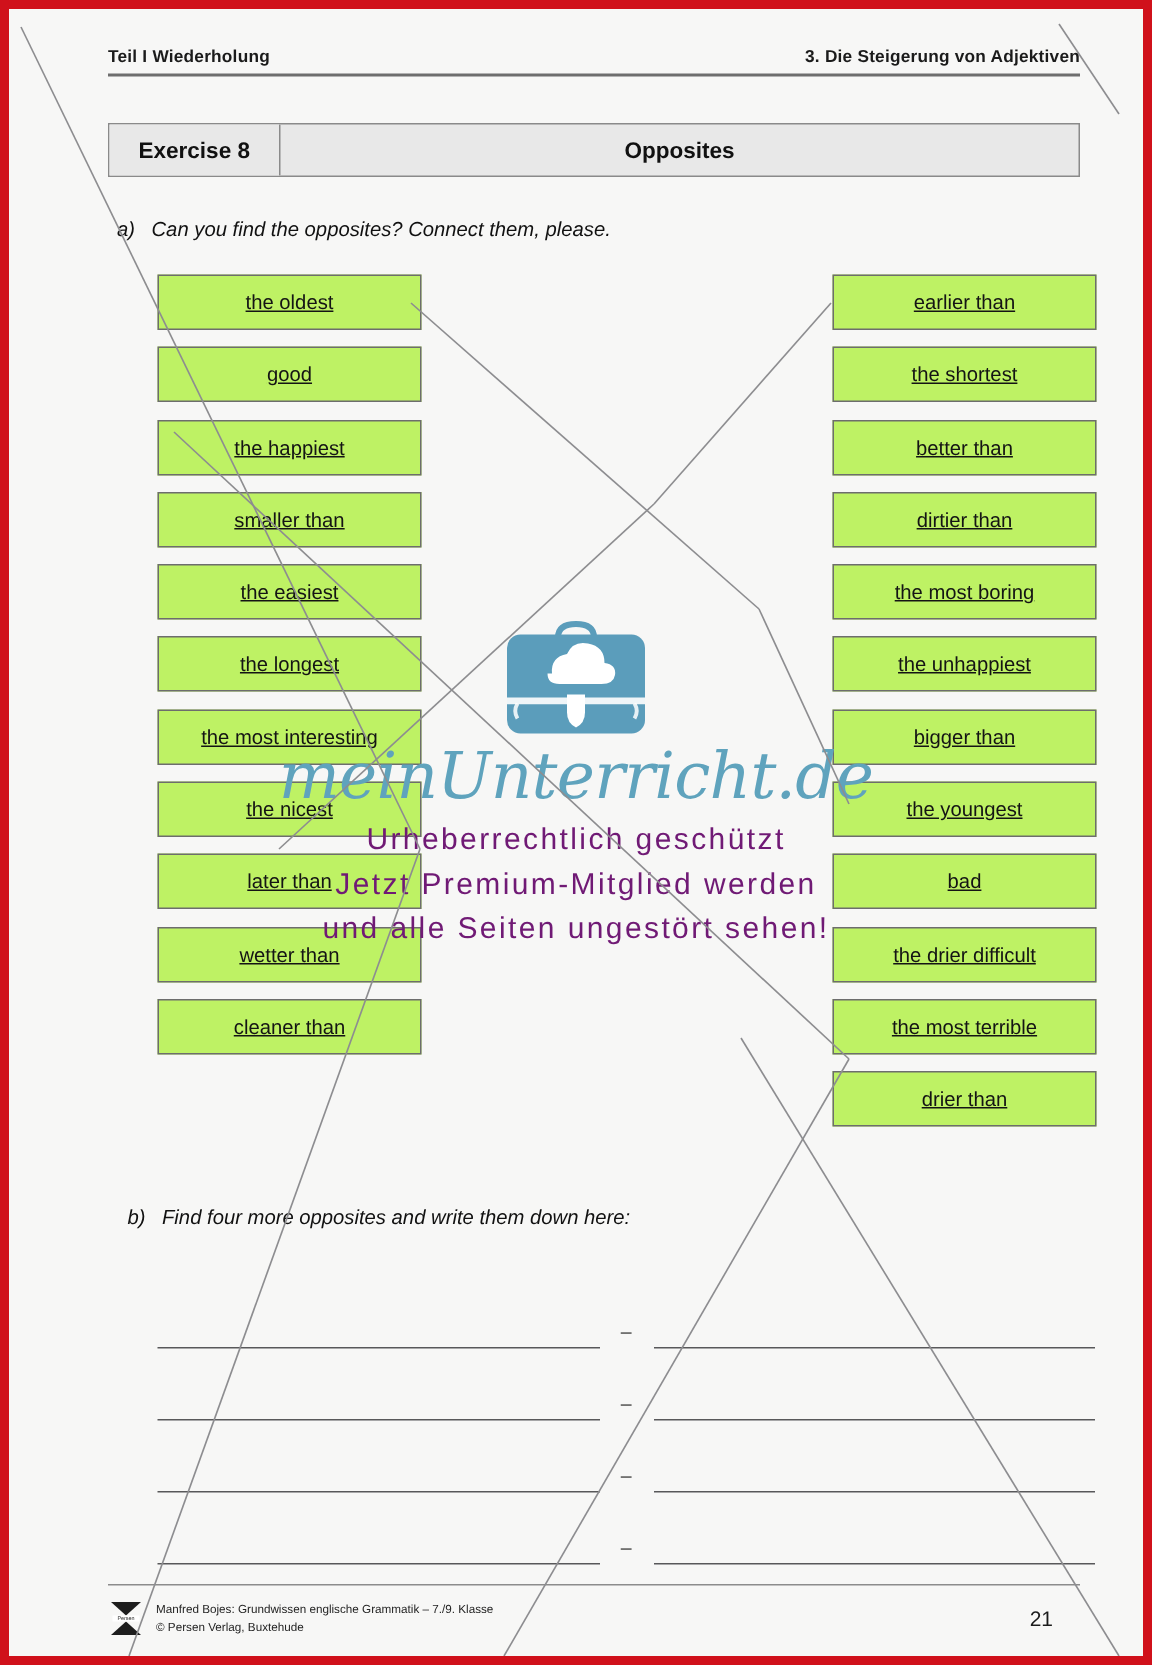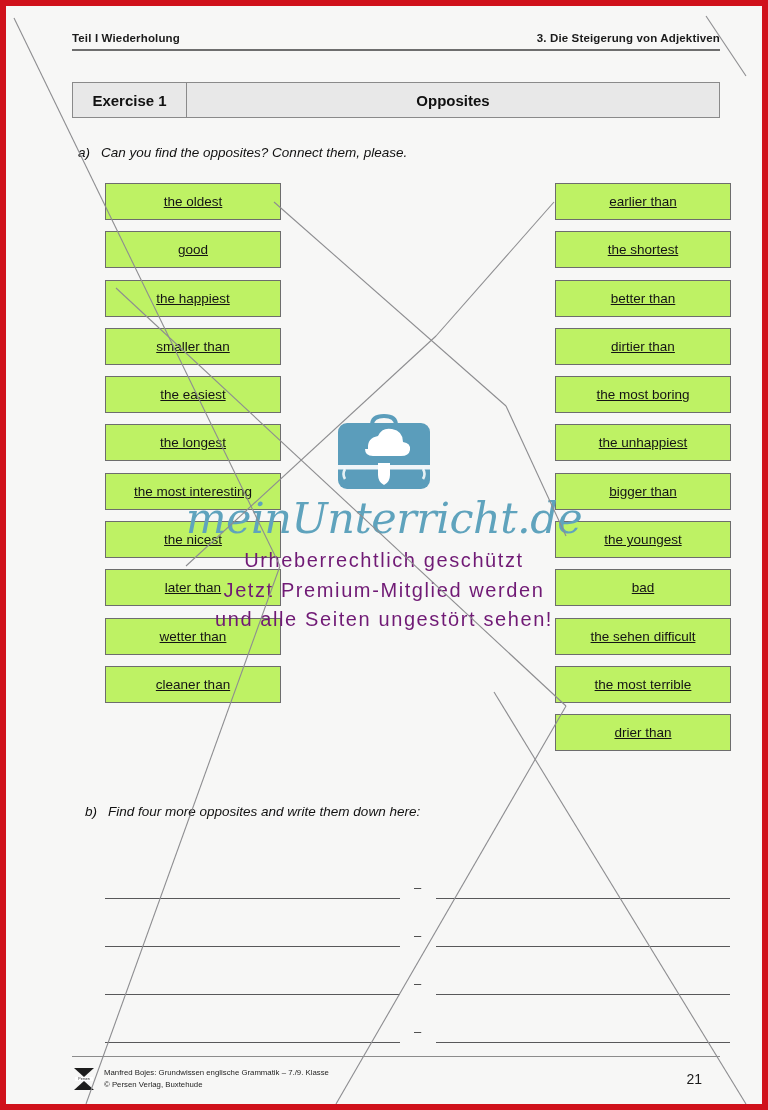--- a/index.html
+++ b/index.html
@@ -221,21 +221,21 @@
 
   <div id="header">
     <div class="header-row">
       <span>Teil I  Wiederholung</span>
       <span>3. Die Steigerung von Adjektiven</span>
     </div>
     <div id="header-rule"></div>
   </div>
 
   <div id="exercise-bar">
-    <div id="exercise-number">Exercise 1</div>
+    <div id="exercise-number">Exercise 8</div>
     <div id="exercise-title">Opposites</div>
   </div>
 
   <div id="task-a" class="task">
     <span class="task-letter">a)</span>
     <span>Can you find the opposites? Connect them, please.</span>
   </div>
 
   <div id="col-left" class="column">
     <div class="word-box">the oldest</div>
@@ -254,21 +254,21 @@
   <div id="col-right" class="column">
     <div class="word-box">earlier than</div>
     <div class="word-box">the shortest</div>
     <div class="word-box">better than</div>
     <div class="word-box">dirtier than</div>
     <div class="word-box">the most boring</div>
     <div class="word-box">the unhappiest</div>
     <div class="word-box">bigger than</div>
     <div class="word-box">the youngest</div>
     <div class="word-box">bad</div>
-    <div class="word-box">the sehen difficult</div>
+    <div class="word-box">the drier difficult</div>
     <div class="word-box">the most terrible</div>
     <div class="word-box">drier than</div>
   </div>
 
   <div id="task-b" class="task">
     <span class="task-letter">b)</span>
     <span>Find four more opposites and write them down here:</span>
   </div>
 
   <div id="answer-lines">

